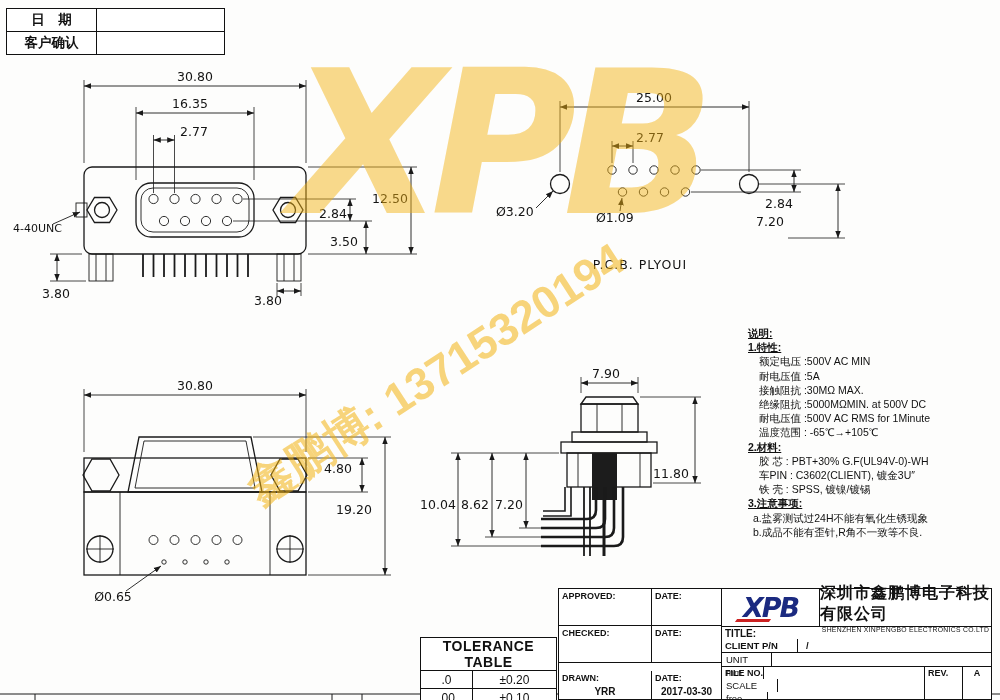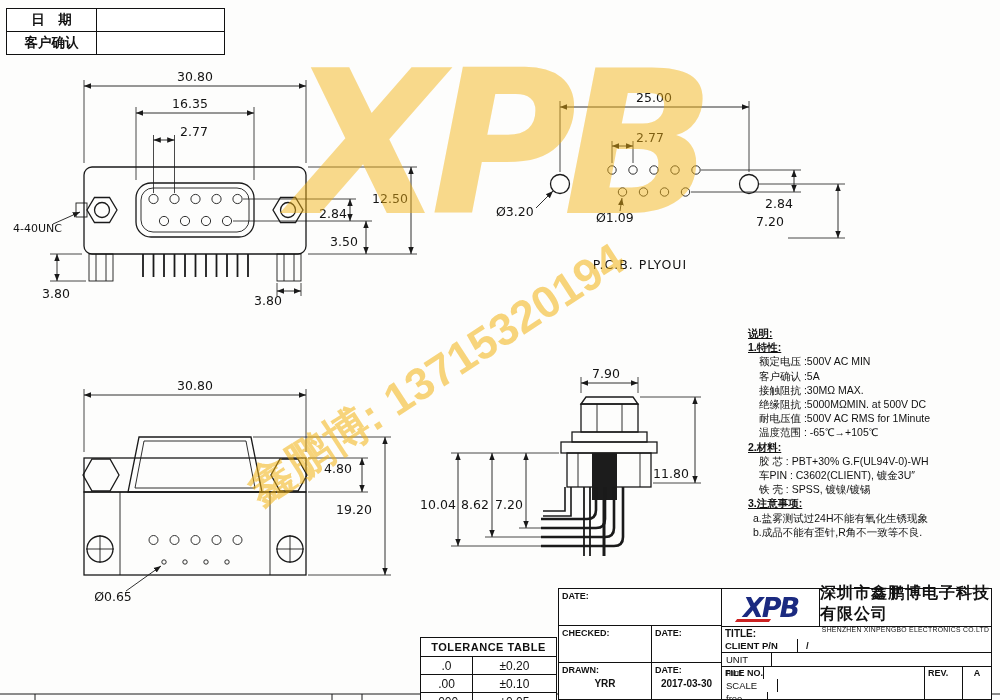--- a/index.html
+++ b/index.html
@@ -26,31 +26,31 @@
   
   .notes { position:absolute; left:733px; top:326px; width:220px; z-index:2;
            font-size:10.5px; line-height:14.2px; font-weight:500;margin-left:15px; }
   .notes .nh { text-decoration:underline; font-weight:700; }
   .notes .in1 { padding-left:11px; }
   .notes .in2 { padding-left:5px; }
 
   
   .tol { position:absolute; left:420px; top:637px; z-index:2; border-collapse:collapse; background:#fff; }
   .tol td,.tol th { border:1.4px solid #111; text-align:center; }
-  .tol th { width:136px; height:19px; font-size:11px; font-weight:700; letter-spacing:0.5px; }
+  .tol th { width:136px; height:19px; font-size:14px; font-weight:700; letter-spacing:0.5px; }
   .tol td { height:18px; font-size:12px; }
   .tol td.c1 { width:52px; }
   .tol td.c2 { width:84px; }
 
   
   .tb { position:absolute; left:558px; top:588px; width:434px; height:112px; z-index:2;
         border:1.6px solid #111; background:#fff; display:flex; }
   .tb-left { width:162px; display:flex; flex-direction:column; }
   .sig-row { flex:1; display:flex; border-bottom:1.2px solid #111; }
-  .sig-row.last { border-bottom:none; }
+  .sig-row.last { border-bottom:none;align-items:flex-end; }
   .sig-cell { width:93px; border-right:1.2px solid #111; padding:2px 3px; font-size:9px; font-weight:700; }
   .sig-cell.date { width:69px; border-right:none; }
   .sig-val { text-align:center; font-size:10px; font-weight:600; margin-top:3px; }
   .tb-right { flex:1; border-left:1.4px solid #111; display:flex; flex-direction:column; }
   .row-a { height:38px; display:flex; border-bottom:1.2px solid #111; }
   .logo-cell { width:98px; border-right:1.2px solid #111; display:flex; align-items:center;
                justify-content:center; position:relative; }
   .xpb-logo { font-size:27px; font-weight:900; font-style:italic; letter-spacing:-2px;
               color:#1b2a80; font-family:"DejaVu Sans",sans-serif; }
   .logo-accent { position:absolute; left:14px; bottom:4px; width:34px; height:3px;
@@ -347,21 +347,21 @@
     <td class="lab">客户确认</td>
     <td class="val"></td>
   </tr>
 </tbody>
     </table>
 
 <div class="notes">
   <div class="nh">说明:</div>
   <div class="nh">1.特性:</div>
   <div class="in1">额定电压 :500V AC MIN</div>
-  <div class="in1">客户确认 :5A</div>
+  <div class="in1">耐电压值 :5A</div>
   <div class="in1">接触阻抗 :30MΩ MAX.</div>
   <div class="in1">绝缘阻抗 :5000MΩMIN. at 500V DC</div>
   <div class="in1">耐电压值 :500V AC RMS for 1Minute</div>
   <div class="in1">温度范围 : -65℃→+105℃</div>
   <div class="nh">2.材料:</div>
   <div class="in1">胶 芯 : PBT+30% G.F(UL94V-0)-WH</div>
   <div class="in1">车PIN : C3602(CLIENT), 镀金3U″</div>
   <div class="in1">铁 壳 : SPSS, 镀镍/镀锡</div>
   <div class="nh">3.注意事项:</div>
   <div class="in2">a.盐雾测试过24H不能有氧化生锈现象</div>
@@ -384,20 +384,21 @@
   <tr>
     <td class="c1">.000</td>
     <td class="c2">±0.05</td>
   </tr>
 </tbody>
     </table>
 
 <div class="tb">
   <div class="tb-left">
     <div class="sig-row">
+      <div class="sig-cell">APPROVED:</div>
       <div class="sig-cell date">DATE:</div>
     </div>
     <div class="sig-row">
       <div class="sig-cell">CHECKED:</div>
       <div class="sig-cell date">DATE:</div>
     </div>
     <div class="sig-row last">
       <div class="sig-cell">
         <div>DRAWN:</div>
         <div class="sig-val">YRR</div>

